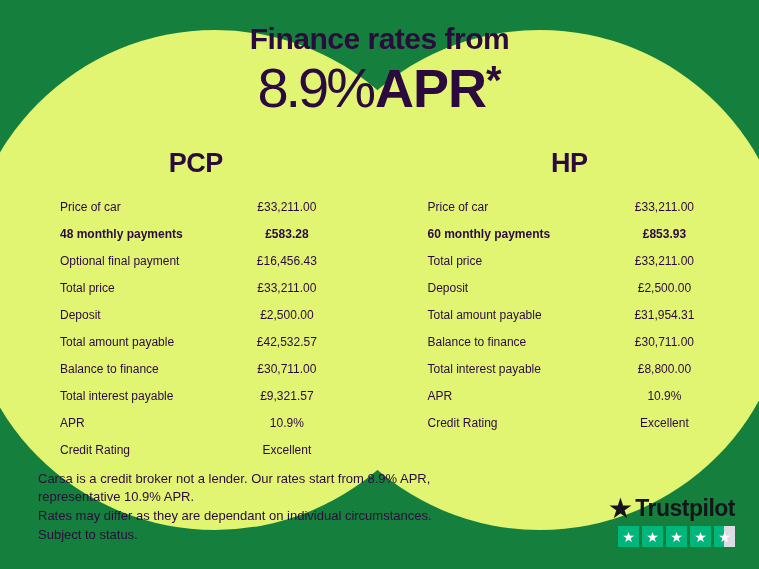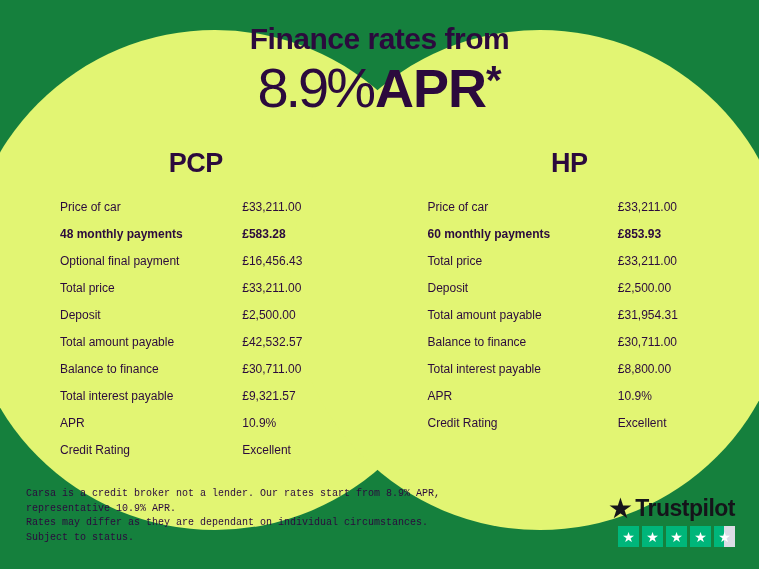--- a/index.html
+++ b/index.html
@@ -99,35 +99,34 @@
     width: 100%;
     border-collapse: collapse;
   }
   table.spec td {
     color: #2b0a3d;
     font-size: 12px;
     padding: 6.5px 0;
     vertical-align: top;
   }
   table.spec td.val {
-    text-align: left;
+    text-align: center;
   }
   table.spec tr.bold td {
     font-weight: bold;
     margin-top: 37px;
   }
   .footer-note {
     position: absolute;
-    left: 26px;
+    left: 38px;
     bottom: 24px;
     color: #2b0a3d;
-    font-size: 10px;
+    font-size: 13px;
     line-height: 1.45;
     max-width: 420px;
-    font-family: Liberation Mono, monospace;
   }
   .trustpilot {
     position: absolute;
     right: 24px;
     bottom: 22px;
     text-align: right;
   }
   .tp-top {
     display: flex;
     align-items: center;

